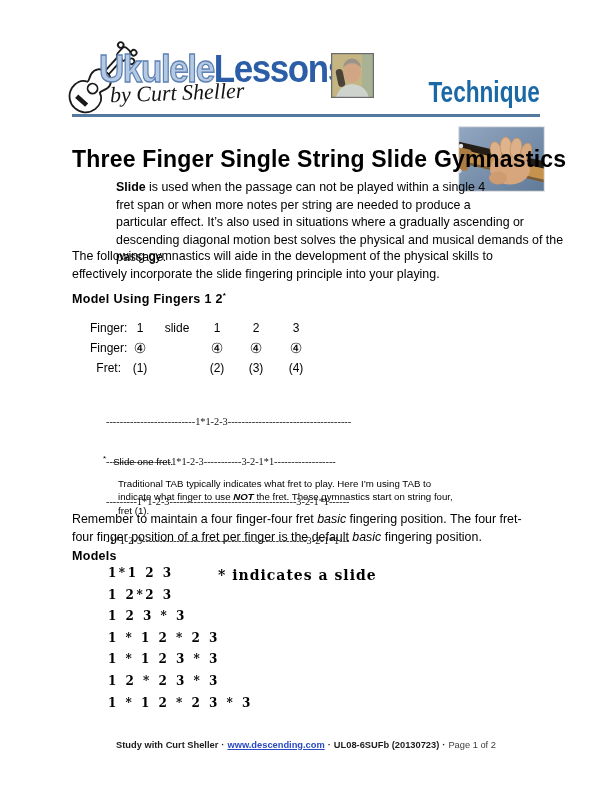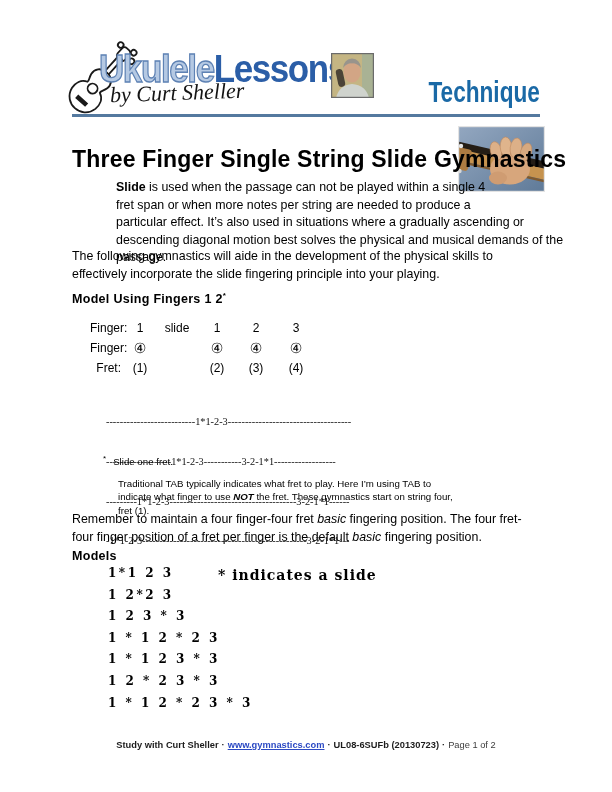--- a/index.html
+++ b/index.html
@@ -199,15 +199,15 @@
     <div class="mrow">1*1 2 3</div>
     <div class="mrow">1 2*2 3</div>
     <div class="mrow">1 2 3 * 3</div>
     <div class="mrow">1 * 1 2 * 2 3</div>
     <div class="mrow">1 * 1 2 3 * 3</div>
     <div class="mrow">1 2 * 2 3 * 3</div>
     <div class="mrow">1 * 1 2 * 2 3 * 3</div>
   </div>
   <div class="models-note">* indicates a slide</div>
 
-  <div class="footer"><span>Study with Curt Sheller</span><span class="sep">·</span><span class="link">www.gymnastics.com</span><span class="sep">·</span><span>UL08-6SUFb (20130723)</span><span class="sep">·</span><span class="pg">Page 1 of 2</span></div>
+  <div class="footer"><span>Study with Curt Sheller</span><span class="sep">·</span><span class="link">www.descending.com</span><span class="sep">·</span><span>UL08-6SUFb (20130723)</span><span class="sep">·</span><span class="pg">Page 1 of 2</span></div>
 
 </div>
 
 </body></html>

